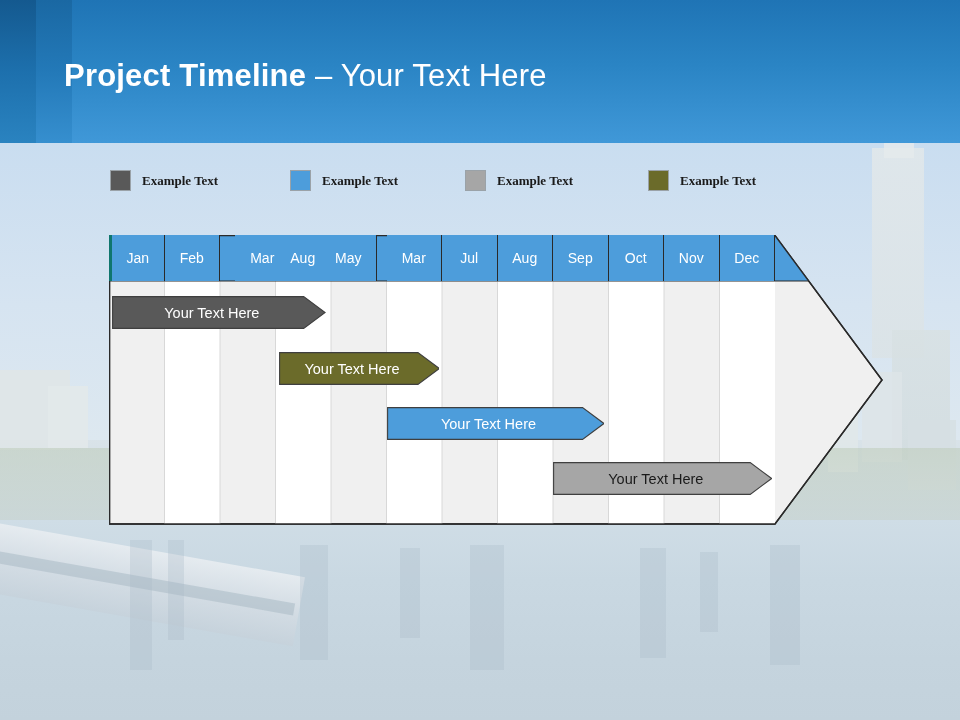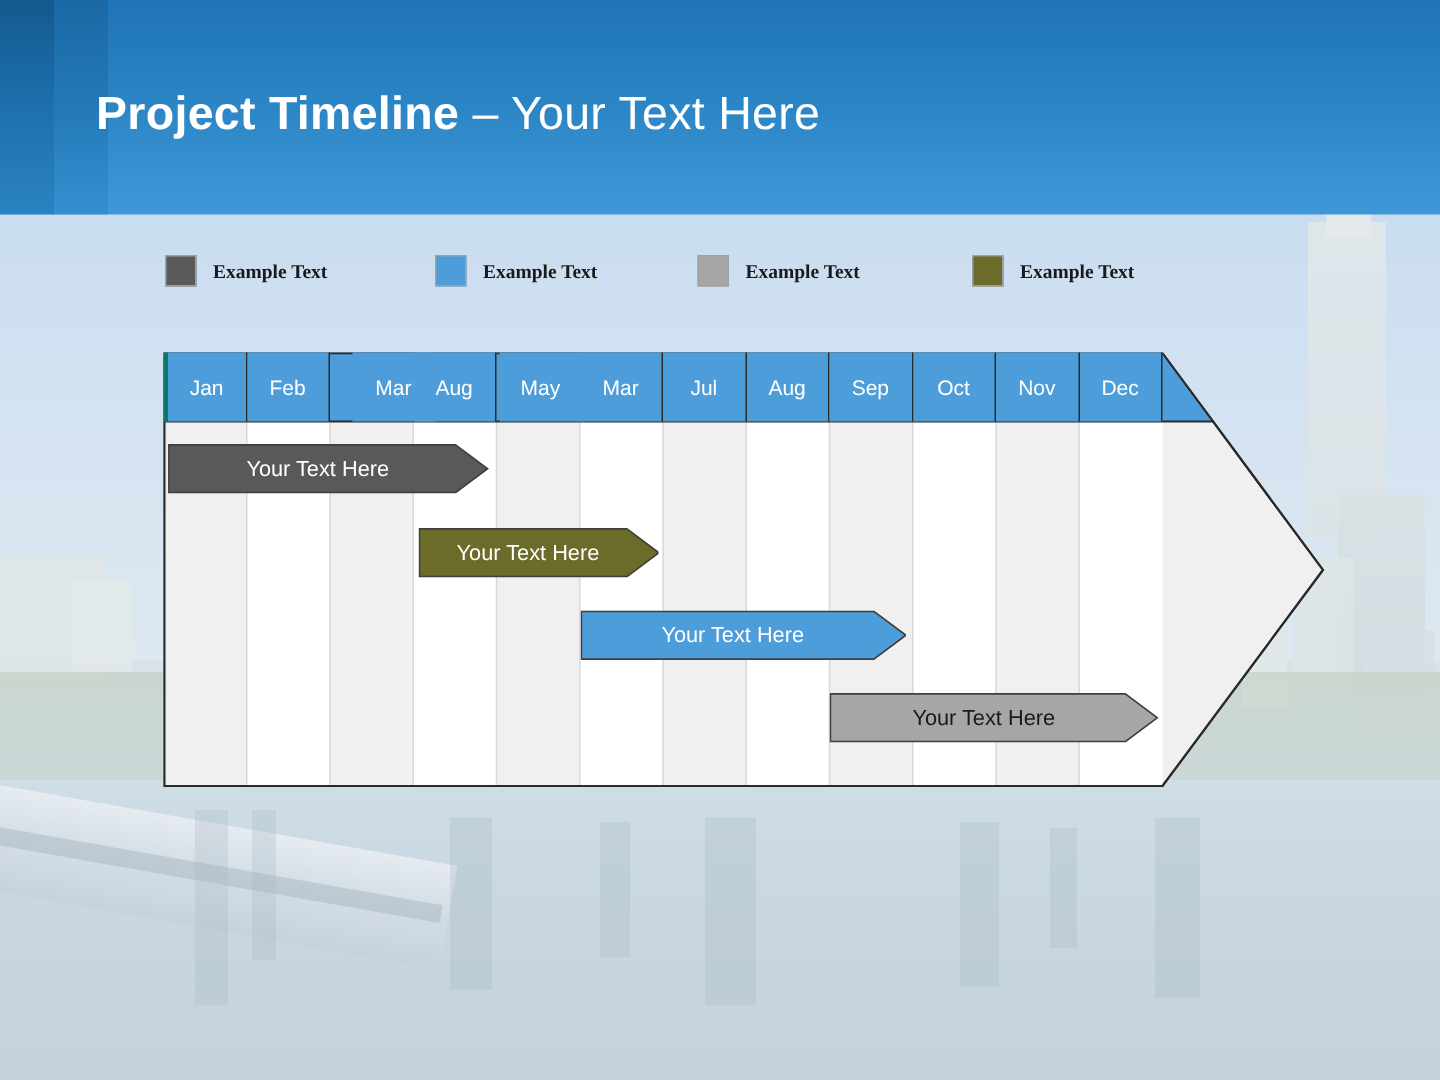--- a/index.html
+++ b/index.html
@@ -282,21 +282,21 @@
         <line x1="610.5" y1="46" x2="610.5" y2="289" stroke="#d8d8d8" stroke-width="1"></line>
         <path d="M 0.5,0.5 L 666,0.5 L 699.9448275862069,46 L 0.5,46 Z" fill="#4d9ddb"></path>
         <path d="M 0.5,0.5 L 666,0.5 L 773,145 L 666,289 L 0.5,289 Z" fill="none" stroke="#2a2a2a" stroke-width="1.4"></path>
         <line x1="0.5" y1="46" x2="699.9448275862069" y2="46" stroke="#2a2a2a" stroke-width="1.2"></line>
       </svg>
     <div id="month-row">
         <div class="month-cell" style="left: 0px; width: 55.5px;">Jan</div>
         <div class="month-cell" style="left: 55.5px; width: 55.5px;">Feb</div>
         <div class="month-cell" style="left: 126px; width: 55.5px; text-align: right;">Mar</div>
         <div class="month-cell" style="left: 166.5px; width: 55.5px;">Aug</div>
-        <div class="month-cell" style="left: 224px; width: 55.5px;">May</div>
+        <div class="month-cell" style="left: 212px; width: 55.5px;">May</div>
         <div class="month-cell" style="left: 277.5px; width: 55.5px;">Mar</div>
         <div class="month-cell" style="left: 333px; width: 55.5px;">Jul</div>
         <div class="month-cell" style="left: 388.5px; width: 55.5px;">Aug</div>
         <div class="month-cell" style="left: 444px; width: 55.5px;">Sep</div>
         <div class="month-cell" style="left: 499.5px; width: 55.5px;">Oct</div>
         <div class="month-cell" style="left: 555px; width: 55.5px;">Nov</div>
         <div class="month-cell" style="left: 610.5px; width: 55.5px;">Dec</div>
       </div>
     <div id="bars">
         <div class="bar" style="left: 3px; top: 61px; width: 213.675px;">

